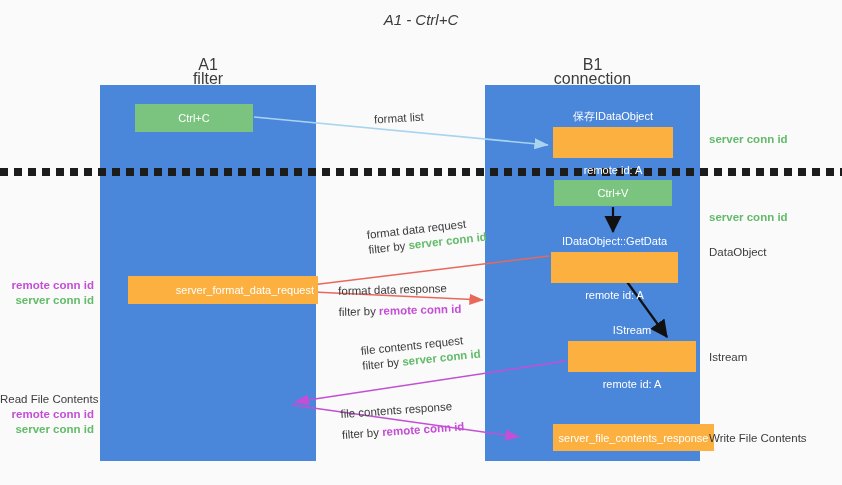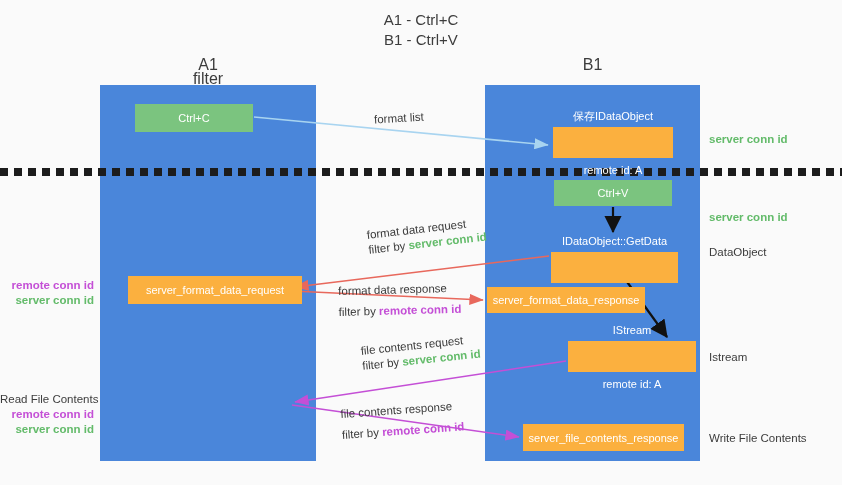--- a/index.html
+++ b/index.html
@@ -31,20 +31,21 @@
   
   .title-block {
     position: absolute;
     left: 0;
     top: 10px;
     width: 842px;
     text-align: center;
     font-size: 15px;
     line-height: 20px;
     color: #3c3c3c;
+    font-style: italic;
   }
   .title-line { display: block; }
 
   
   .col-header {
     position: absolute;
     text-align: center;
     font-size: 16px;
     line-height: 14px;
     color: #3c3c3c;
@@ -92,25 +93,25 @@
   }
   .node.green  { background: #7bc47f; }
   .node.orange { background: #fbb03f; }
   .node .l1 { display: block; }
   .node .l2 { display: block; margin-top: 40px; }
 
   #node-ctrl-c                     { left: 135px; top: 104px; width: 118px; height: 28px; }
   #node-save-idataobject           { left: 553px; top: 127px; width: 120px; height: 31px; }
   #node-ctrl-v                     { left: 554px; top: 180px; width: 118px; height: 26px; }
   #node-getdata                    { left: 551px; top: 252px; width: 127px; height: 31px; }
-  #node-server-format-data-request { left: 128px; top: 276px; width: 174px; height: 28px; }
+  #node-server-format-data-request { left: 128px; top: 276px; width: 190px; height: 28px; align-items: flex-end; }
   #node-server-format-data-response{ left: 487px; top: 287px; width: 158px; height: 26px; }
   #node-istream                    { left: 568px; top: 341px; width: 128px; height: 31px; }
   #node-server-file-contents-request { left: 128px; top: 392px; width: 162px; height: 27px; }
-  #node-server-file-contents-response{ left: 523px; top: 424px; width: 161px; height: 27px; }
+  #node-server-file-contents-response{ left: 553px; top: 424px; width: 161px; height: 27px; }
 
   
   .side-note {
     position: absolute;
     font-size: 11.5px;
     line-height: 15px;
     white-space: nowrap;
   }
   .side-note.green-txt { color: #63bb6a; font-weight: bold; }
   .side-note.plain     { color: #3c3c3c; }
@@ -166,29 +167,29 @@
     transform-origin: left top;
   }
 </style>
 </head>
 <body>
 
 <div id="diagram-root">
 
   <div class="title-block">
     <span class="title-line">A1 - Ctrl+C</span>
-    <span class="title-line">B1 - Ctrl+V</span>
   </div>
 
   <div class="col-header" id="col-header-a1">
     <span class="ch-name">A1</span>
     <span class="ch-sub">filter</span>
   </div>
   <div class="col-header" id="col-header-b1">
     <span class="ch-name">B1</span>
+    <span class="ch-sub">connection</span>
   </div>
 
   <div class="lane" id="lane-a1"></div>
   <div class="lane" id="lane-b1"></div>
 
   <svg class="svg-layer" viewBox="0 0 842 485">
     <defs>
       <marker id="ah-blue" markerWidth="9" markerHeight="7" refX="8.5" refY="3.5" orient="auto">
         <polygon points="0 0, 9 3.5, 0 7" fill="#a8d4f0"></polygon>
       </marker>
@@ -235,23 +236,20 @@
 
   <div class="node orange" id="node-getdata">
     <span class="l1">IDataObject::GetData</span>
     <span class="l2">remote id: A</span>
   </div>
 
   <div class="node orange" id="node-server-format-data-request">
     <span class="l1">server_format_data_request</span>
   </div>
 
-  <div class="node orange" id="node-server-format-data-response">
-    <span class="l1">server_format_data_response</span>
-  </div>
 
   <div class="node orange" id="node-istream">
     <span class="l1">IStream</span>
     <span class="l2">remote id: A</span>
   </div>
 
 
   <div class="node orange" id="node-server-file-contents-response">
     <span class="l1">server_file_contents_response</span>
   </div>

